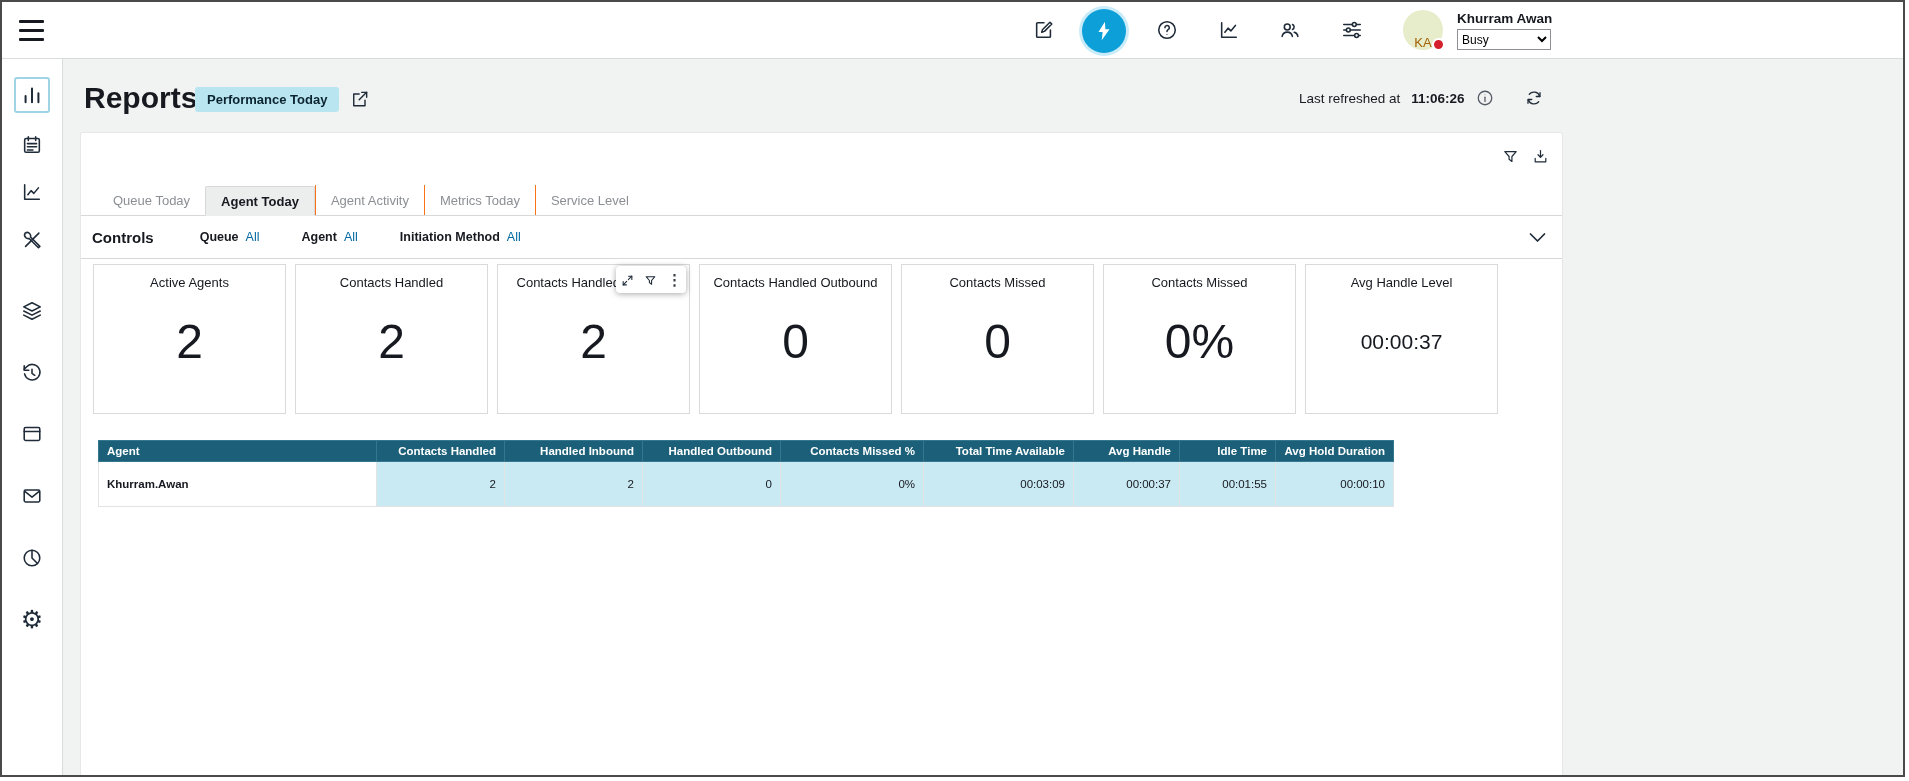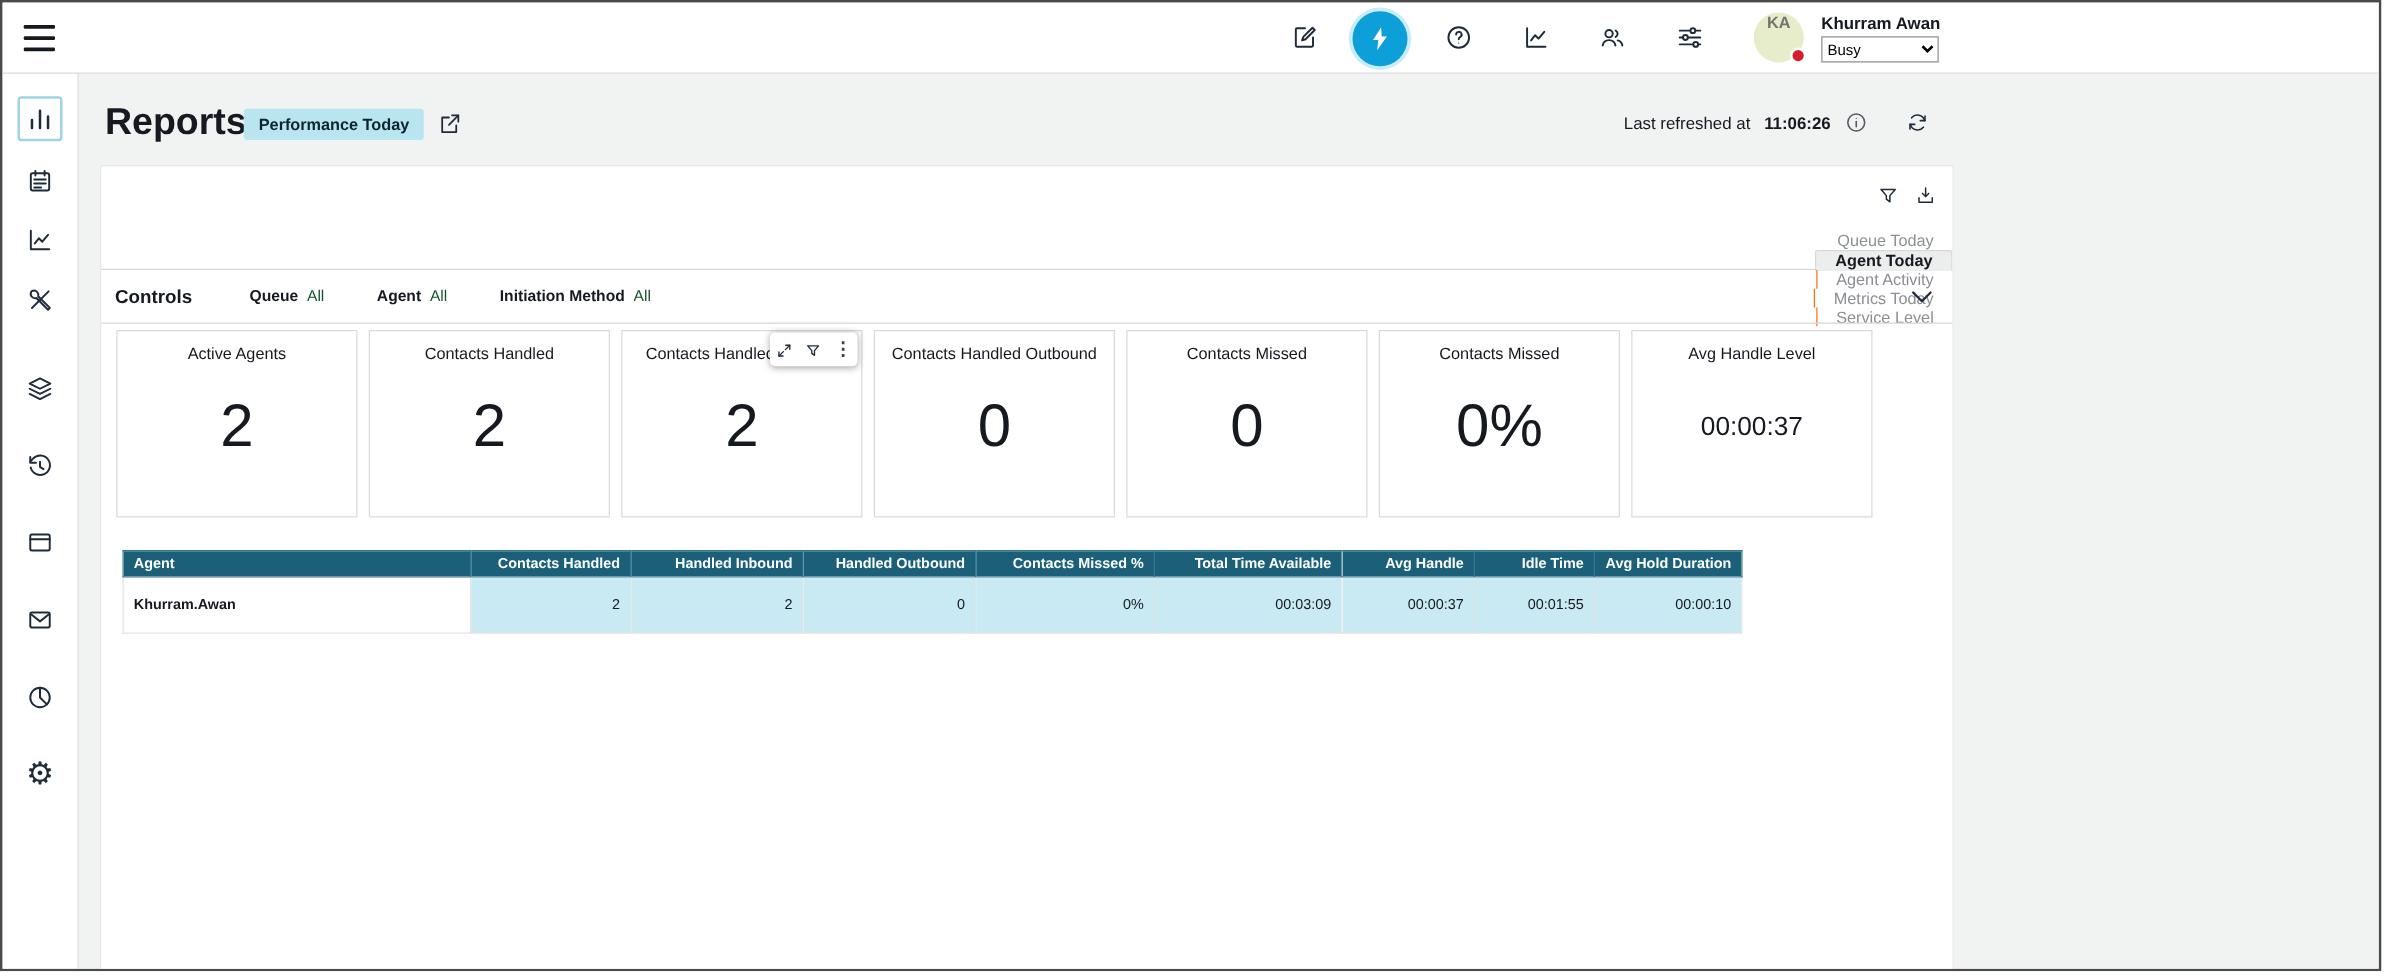--- a/index.html
+++ b/index.html
@@ -18,22 +18,22 @@
 
   .ic { fill:none; stroke:#1f2b38; stroke-width:1.7; stroke-linecap:round; stroke-linejoin:round; display:block; }
   .tb-icon { position:absolute; top:17px; width:22px; height:22px; background:none; border:none; cursor:pointer; padding:0; }
 
   .flash-btn { position:absolute; left:1080px; top:7px; width:44px; height:44px; border-radius:50%;
                background:#0d9fd8; box-shadow:0 0 0 3px #c9ecf8; display:flex; align-items:center;
                justify-content:center; border:none; cursor:pointer; }
   .flash-btn svg { width:22px; height:22px; display:block; }
 
   .avatar { position:absolute; left:1401px; top:8px; width:40px; height:40px; border-radius:50%;
-            background:#e7ecca; display:flex; align-items:flex-start; justify-content:center;
-            font-weight:700; font-size:13px; color:#737373; cursor:pointer; }
+            background:#e7ecca; display:flex; align-items:flex-end; justify-content:center;
+            font-weight:400; font-size:13px; color:#a16207; cursor:pointer; }
   .status-dot { position:absolute; right:-2px; bottom:-1px; width:13px; height:13px; border-radius:50%;
                 background:#d4202c; border:2px solid #fff; }
 
   .userblock { position:absolute; left:1455px; top:9px; }
   .user-name { font-size:13.5px; font-weight:700; }
   .status-select { margin-top:3px; width:94px; height:21px; font-size:12px;
                    font-family:"Liberation Sans", sans-serif; border:1px solid #8d9095; background:#fff; cursor:pointer; }
 
   
   .sidebar { position:absolute; left:0; top:57px; bottom:0; width:61px; background:#fff;
@@ -59,33 +59,33 @@
   .refresh-btn { margin-left:20px; }
 
   
   .card { position:absolute; left:17px; top:73px; width:1483px; bottom:0; background:#fff;
           border:1px solid #e6e8e8; border-bottom:none; border-radius:3px 3px 0 0; }
 
   .card-actions { position:absolute; top:15px; right:13px; display:flex; gap:13px; }
   .card-actions button { background:none; border:none; padding:0; cursor:pointer; width:17px; height:17px; }
 
   .tabs { position:absolute; left:0; right:0; top:52px; height:31px; display:flex; align-items:flex-end;
-          padding-left:17px; border-bottom:1px solid #d8d8d8;flex-direction:column; }
+          padding-left:17px; border-bottom:1px solid #d8d8d8; }
   .tab { height:30px; display:flex; align-items:center; padding:0 15px; font-size:13px; color:#8b8f94;
          cursor:pointer; border-left:1px solid #f97316; background:transparent; white-space:nowrap; }
   .tab:first-child { border-left:none; }
   .tab.active { background:#eceded; border:1px solid #d8d8d8; border-bottom:1px solid #eceded;
                 color:#16191f; font-weight:700; margin-bottom:-1px; border-radius:2px 2px 0 0; }
 
   .controls { position:absolute; left:0; right:0; top:83px; height:43px; border-bottom:1px solid #d8d8d8;
               display:flex; align-items:center; padding-left:11px; }
   .controls-title { font-size:15px; font-weight:700; margin-right:46px; }
   .cfilter { display:flex; align-items:baseline; gap:7px; margin-right:42px; font-size:12.5px; cursor:pointer; }
   .cfilter .lbl { font-weight:700; }
-  .cfilter .val { color:#14532d; }
+  .cfilter .val { color:#0369a1; }
   .controls-chevron { position:absolute; right:14px; top:11px; width:21px; height:21px; background:none; border:none; padding:0; cursor:pointer; }
 
   
   .kpis { position:absolute; left:12px; top:131px; display:flex; gap:9px; }
   .kpi { position:relative; width:193px; height:150px; background:#fff; border:1px solid #d9dbdb; }
   .kpi-title { margin-top:10px; text-align:center; font-size:13px; white-space:nowrap; overflow:hidden; }
   .kpi-value { height:103px; display:flex; align-items:center; justify-content:center; font-size:48px; font-weight:400; }
   .kpi.small .kpi-value { font-size:21px; }
 
   .kpi-toolbar { position:absolute; top:1px; right:3px; height:27px; width:70px; background:#fff;

